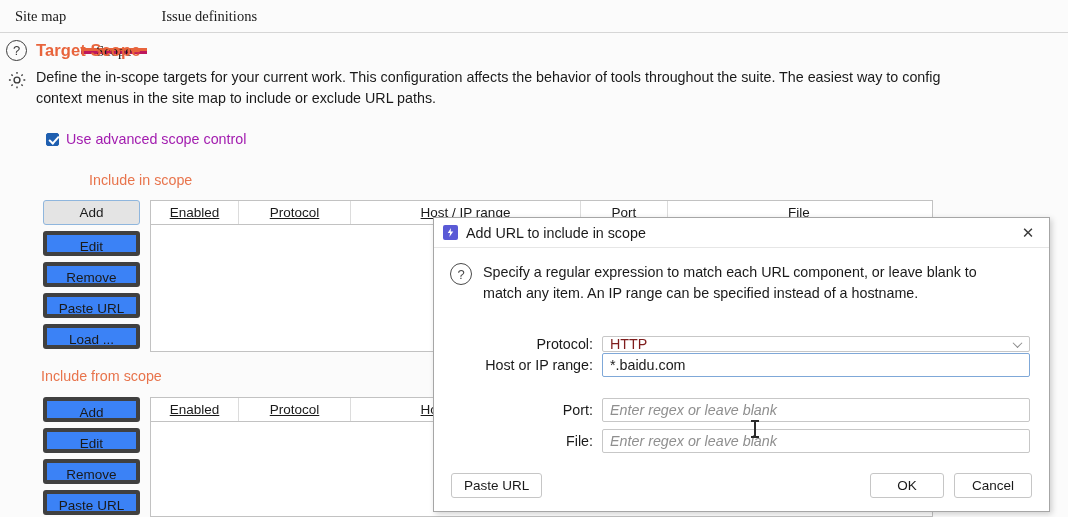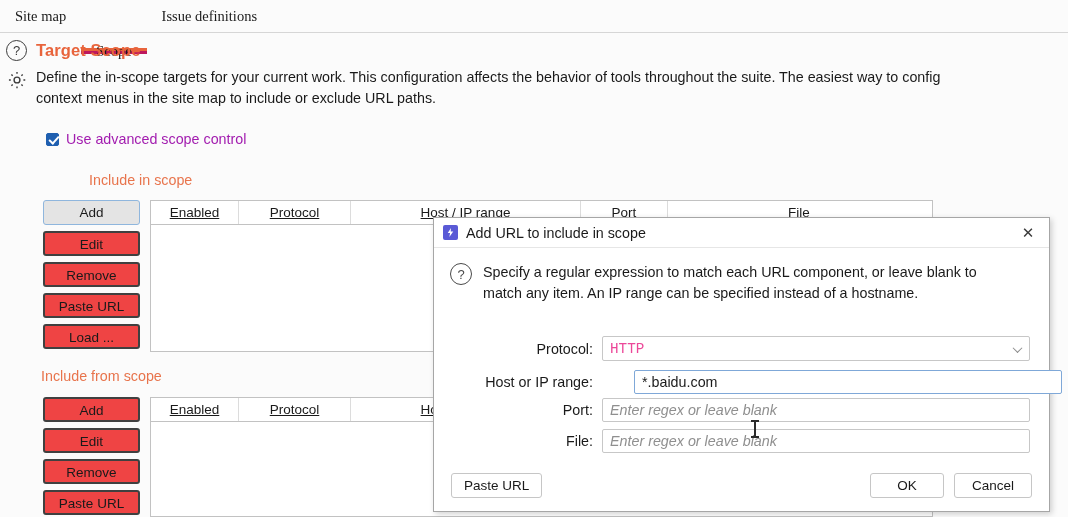--- a/index.html
+++ b/index.html
@@ -94,22 +94,22 @@
   #include-head { top: 172px; margin-left: 48px; }
   #exclude-head { top: 368px; }
 
   
   .btncol { position: absolute; left: 43px; width: 97px; }
   #include-btns { top: 200px; }
   #exclude-btns { top: 397px; }
   .sbtn {
     display: block; width: 97px; height: 25px;
     margin-bottom: 6px;
-    background: #ef4444;
-    border: 2px solid #404040;
+    background: #3b82f6;
+    border: 4px solid #404040;
     border-radius: 3px;
     font-family: "Liberation Sans", sans-serif;
     font-size: 13.5px; color: #1a1a1a;
     text-align: center; line-height: 23px;
     cursor: default;
     padding: 0;
   }
   .sbtn.focused {
     background: #e4e4e4;
     border: 1px solid #8fb6dd;
@@ -198,38 +198,37 @@
     border: 1px solid #c7c7c7; border-radius: 2px;
     background: #ffffff;
     font-family: "Liberation Sans", sans-serif;
     font-size: 14.3px; color: #1a1a1a;
     padding: 0 7px;
     outline: none;
   }
   .finput.focused { border: 1px solid #7fa8d8; }
   .finput::placeholder { color: #8f8f8f; font-style: italic; }
   .fselect {
-    width: 100%; height: 25px;
+    width: 100%; height: 16px;
     border: 1px solid #c7c7c7; border-radius: 2px;
     background: #ffffff;
     display: flex; align-items: center;
     padding: 0 7px;
-    font-size: 14.3px; color: #ec4899;
+    font-size: 14.3px; color: #7f1d1d;
     position: relative;
-    font-family: Liberation Mono, monospace;
   }
   .chev {
     position: absolute; right: 8px; top: 50%;
     margin-top: -3px;
     width: 7px; height: 7px;
     border: solid #8b8b8b; border-width: 0 1.4px 1.4px 0;
     transform: rotate(45deg) translate(-1px,-1px);
   }
   #row-protocol { top: 88px; }
-  #row-host     { top: 122px; gap: 32px; }
+  #row-host     { top: 105px; }
   #row-port     { top: 150px; }
   #row-file     { top: 181px; }
 
   #dlg-footer {
     position: absolute; left: 0; bottom: 0;
     width: 100%; height: 54px;
     display: flex; align-items: center;
     padding: 0 17px;
   }
   .dbtn {

